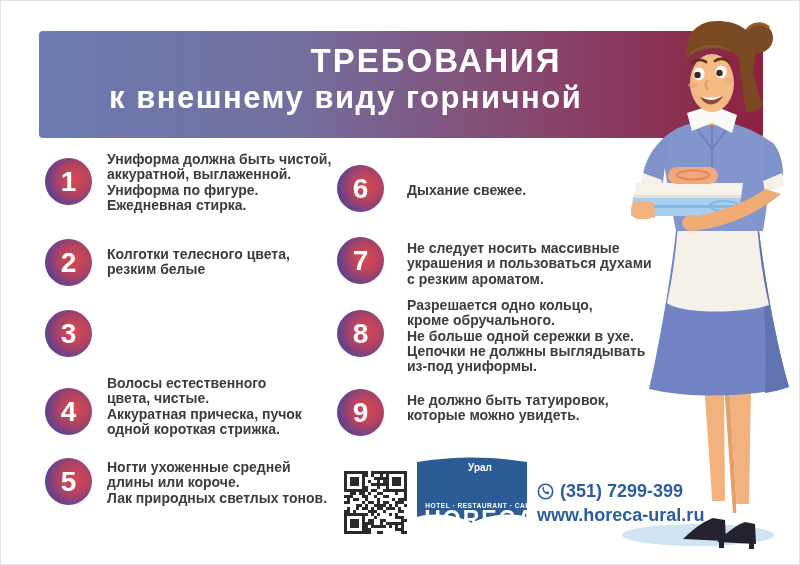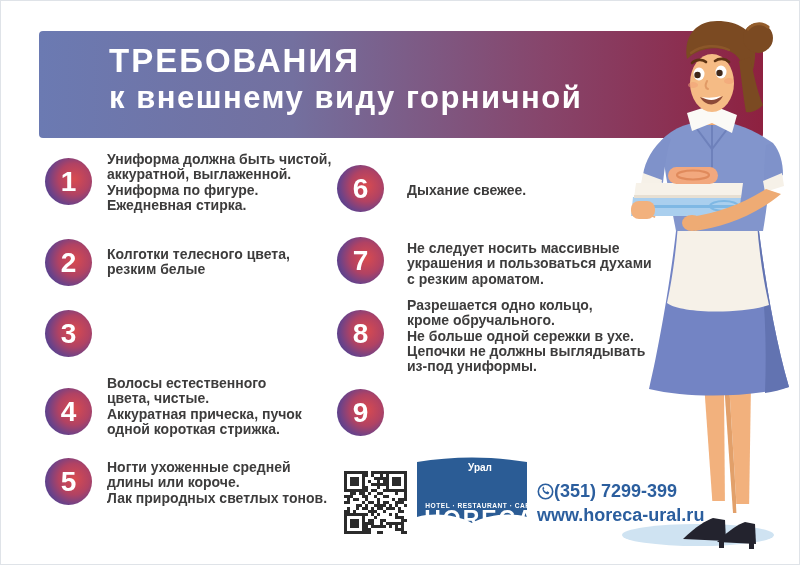--- a/index.html
+++ b/index.html
@@ -3,21 +3,21 @@
 <meta charset="utf-8">
 <style>
   html,body{margin:0;padding:0;background:#fff;}
   .page{position:relative;width:800px;height:565px;background:#ffffff;
         font-family:"Liberation Sans",sans-serif;overflow:hidden;
         border:1px solid #dfe3e8;box-sizing:border-box;}
   
   .banner{position:absolute;left:38px;top:30px;width:724px;height:107px;border-radius:4px;
           background:linear-gradient(90deg,#6b7ab2 0%,#73709f 35%,#87456b 70%,#8e2140 100%);
           color:#fff;padding:12px 0 0 70px;box-sizing:border-box;z-index:1;}
-  .banner .t1{font-size:33px;font-weight:bold;letter-spacing:2px;line-height:1.12;}
+  .banner .t1{font-size:33px;font-weight:bold;letter-spacing:2px;line-height:1.12;text-align:center;}
   .banner .t2{font-size:31px;font-weight:bold;letter-spacing:1.5px;line-height:1.18;}
   
   .num{position:absolute;width:47px;height:47px;border-radius:50%;
        background:radial-gradient(circle at 62% 45%,#d94b4f 0%,#b14263 40%,#6f4287 66%,#403f90 90%);
        color:#fff;display:flex;align-items:center;justify-content:center;
        font-size:28px;font-weight:bold;z-index:2;}
   
   .itx{position:absolute;font-size:14px;font-weight:bold;color:#3d3c3c;
        line-height:15.3px;white-space:pre;z-index:2;}
   
@@ -29,21 +29,21 @@
   .qr i.d{background:#2b2b2b;}
   .badge{position:absolute;left:416px;top:454px;width:126px;height:72px;z-index:2;}
   .badge svg{position:absolute;left:0;top:0;}
   .badge .b-region{position:absolute;top:7px;left:0;width:100%;text-align:center;
                    color:#fff;font-size:10px;font-weight:bold;}
   .badge .b-brand{position:absolute;top:19px;left:0;width:100%;text-align:center;
                   color:#fff;font-size:23px;font-weight:bold;letter-spacing:2px;margin-top:32px;}
   .badge .b-tagline{position:absolute;top:47px;left:0;width:100%;text-align:center;
                     color:#fff;font-size:6.6px;font-weight:bold;letter-spacing:.5px;}
   .contact{position:absolute;left:536px;top:480px;color:#2b5e9e;z-index:2;}
-  .phone-row{display:flex;align-items:center;font-size:18px;font-weight:bold;}
+  .phone-row{display:flex;align-items:center;gap:6px;font-size:18px;font-weight:bold;}
   .website{font-size:18px;font-weight:bold;margin-top:3px;}
   
   .maid{position:absolute;left:620px;top:16px;width:172px;height:532px;z-index:5;}
 </style>
 </head>
 <body>
 
 <div class="page">
 
   <div class="banner">
@@ -101,20 +101,22 @@
     </div>
   <div class="itx" style="left:406px;top:297px">Разрешается одно кольцо,
 кроме обручального.
 Не больше одной сережки в ухе.
 Цепочки не должны выглядывать
 из-под униформы.</div>
 
   <div class="num" style="left:336px;top:388px">
       <span>9</span>
     </div>
+  <div class="itx" style="left:406px;top:392px">Не должно быть татуировок,
+которые можно увидеть.</div>
 
 
   <div class="qr">
       <i class="d"></i>
       <i class="d"></i>
       <i class="d"></i>
       <i class="d"></i>
       <i class="d"></i>
       <i class="d"></i>
       <i class="d"></i>

